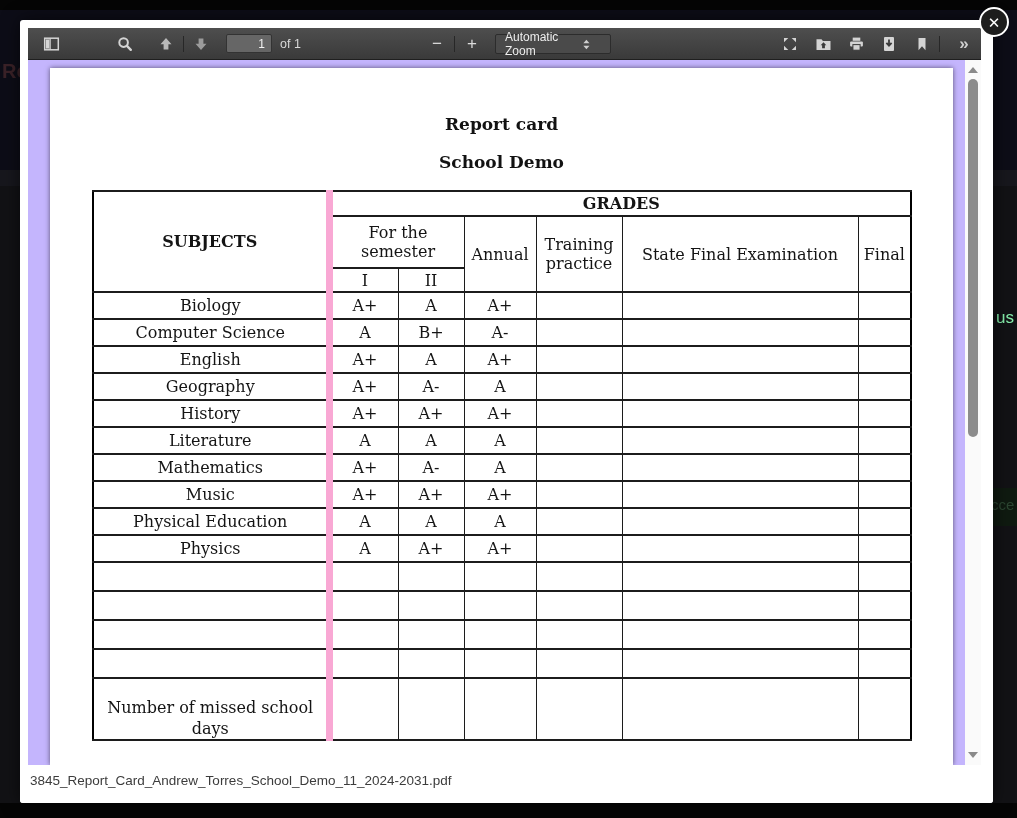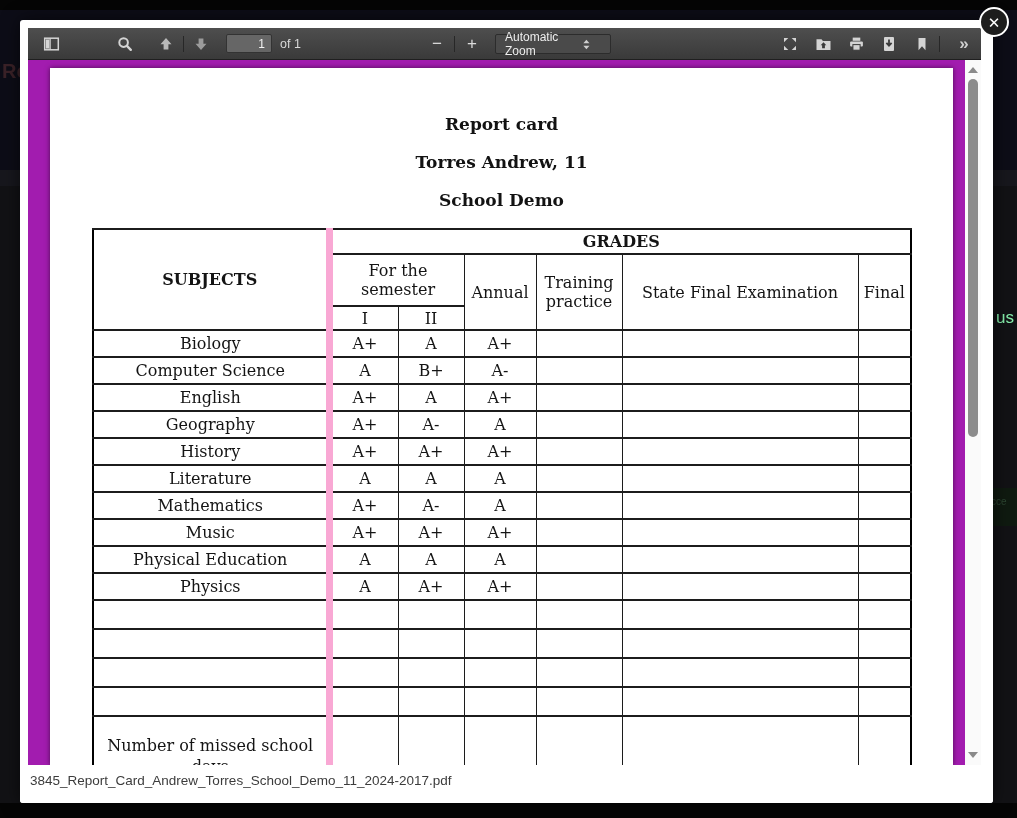--- a/index.html
+++ b/index.html
@@ -11,21 +11,21 @@
   .bg-band-top    { top:0; height:10px; background:#050505; }
   .bg-band-navy   { top:10px; height:160px; background:#0d0d17; }
   .bg-band-mid    { top:170px; height:16px; background:#17171d; }
   .bg-band-lower  { top:186px; height:617px; background:#121215; }
   .bg-band-bottom { top:803px; height:15px; background:#050505; }
   .bg-frag { position:absolute; z-index:1; }
   .bg-frag-re  { left:2px;  top:60px;  font-size:20px; font-weight:bold; color:#3b2228; }
   .bg-frag-he  { left:0px;  top:102px; font-size:19px; color:#3f3f4a;padding-left:48px; }
   .bg-frag-us  { left:996px; top:308px; font-size:17px; color:#86efac; }
   .bg-frag-cce-box { left:990px; top:488px; width:27px; height:38px; background:#0f1a10; }
-  .bg-frag-cce { left:991px; top:496px; font-size:10px; color:#2c4631; }
+  .bg-frag-cce { left:991px; top:496px; font-size:15px; color:#2c4631; }
 
   
   .modal { position:absolute; left:20px; top:20px; width:973px; height:783px;
            background:#fff; border-radius:3px; z-index:5;
            box-shadow:0 0 18px rgba(0,0,0,.6); }
   .close-btn { position:absolute; top:-13px; right:-16px; width:30px; height:30px;
                border-radius:50%; background:#1d1d1d; border:2px solid #fff;
                color:#fff; display:flex; align-items:center; justify-content:center;
                font-size:15px; line-height:1; cursor:pointer; z-index:20; }
 
@@ -48,21 +48,21 @@
                  border:1px solid #2c2c2c; border-radius:2px; display:flex;
                  align-items:center; justify-content:space-between;
                  padding:0 19px 0 9px; cursor:pointer; }
   .zoom-select-label { font-size:12px; color:#ededed; }
   .tb-right { position:absolute; right:4px; top:0; height:32px; display:flex; align-items:center; }
   .tb-right .tb-btn { margin-left:7px; }
   .more-btn { font-size:17px; font-weight:bold; color:#cfcfcf; }
   .minus-glyph,.plus-glyph { font-size:17px; color:#dcdcdc; line-height:1; margin-top:-2px; }
 
   .viewer-body { position:absolute; top:32px; bottom:0; left:0; right:0; display:flex; }
-  .page-area { flex:1; position:relative; overflow:hidden; background:#a21caf; }
+  .page-area { flex:1; position:relative; overflow:hidden; background:#c4b5fd; }
   .pdf-page { position:absolute; left:22px; top:8px; width:903px; bottom:0;
               background:#fff; overflow:hidden; box-shadow:0 0 5px rgba(0,0,0,.55); }
 
   
   .scrollbar { width:16px; background:#fafafa; position:relative; flex:0 0 16px; }
   .scroll-arrow { position:absolute; left:0; width:16px; height:16px; display:flex;
                   align-items:center; justify-content:center; cursor:pointer; }
   .scroll-arrow.up { top:2px; }
   .scroll-arrow.down { bottom:2px; }
   .scroll-arrow span { width:0; height:0; border-left:5px solid transparent;
@@ -197,21 +197,20 @@
         <div class="tb-sep"></div>
         <div class="tb-btn more-btn">»</div>
       </div>
     </div>
 
     <div class="viewer-body">
       <div class="page-area">
         <div class="pdf-page">
           <div class="doc-titles">
             <div>Report card</div>
-            <div>Torres Andrew, 11</div>
             <div>School Demo</div>
           </div>
 
           <table class="report">
             <colgroup>
               <col style="width:236px">
                 <col style="width:69px">
                 <col style="width:66px">
               <col style="width:72px">
                 <col style="width:86px">
@@ -383,15 +382,15 @@
           </div>
         <div class="scroll-thumb"></div>
         <div class="scroll-arrow down">
             <span></span>
           </div>
       </div>
     </div>
   </div>
 
   <div class="file-strip">
-    <div class="file-name">3845_Report_Card_Andrew_Torres_School_Demo_11_2024-2017.pdf</div>
+    <div class="file-name">3845_Report_Card_Andrew_Torres_School_Demo_11_2024-2031.pdf</div>
   </div>
 </div>
 
 </body></html>

